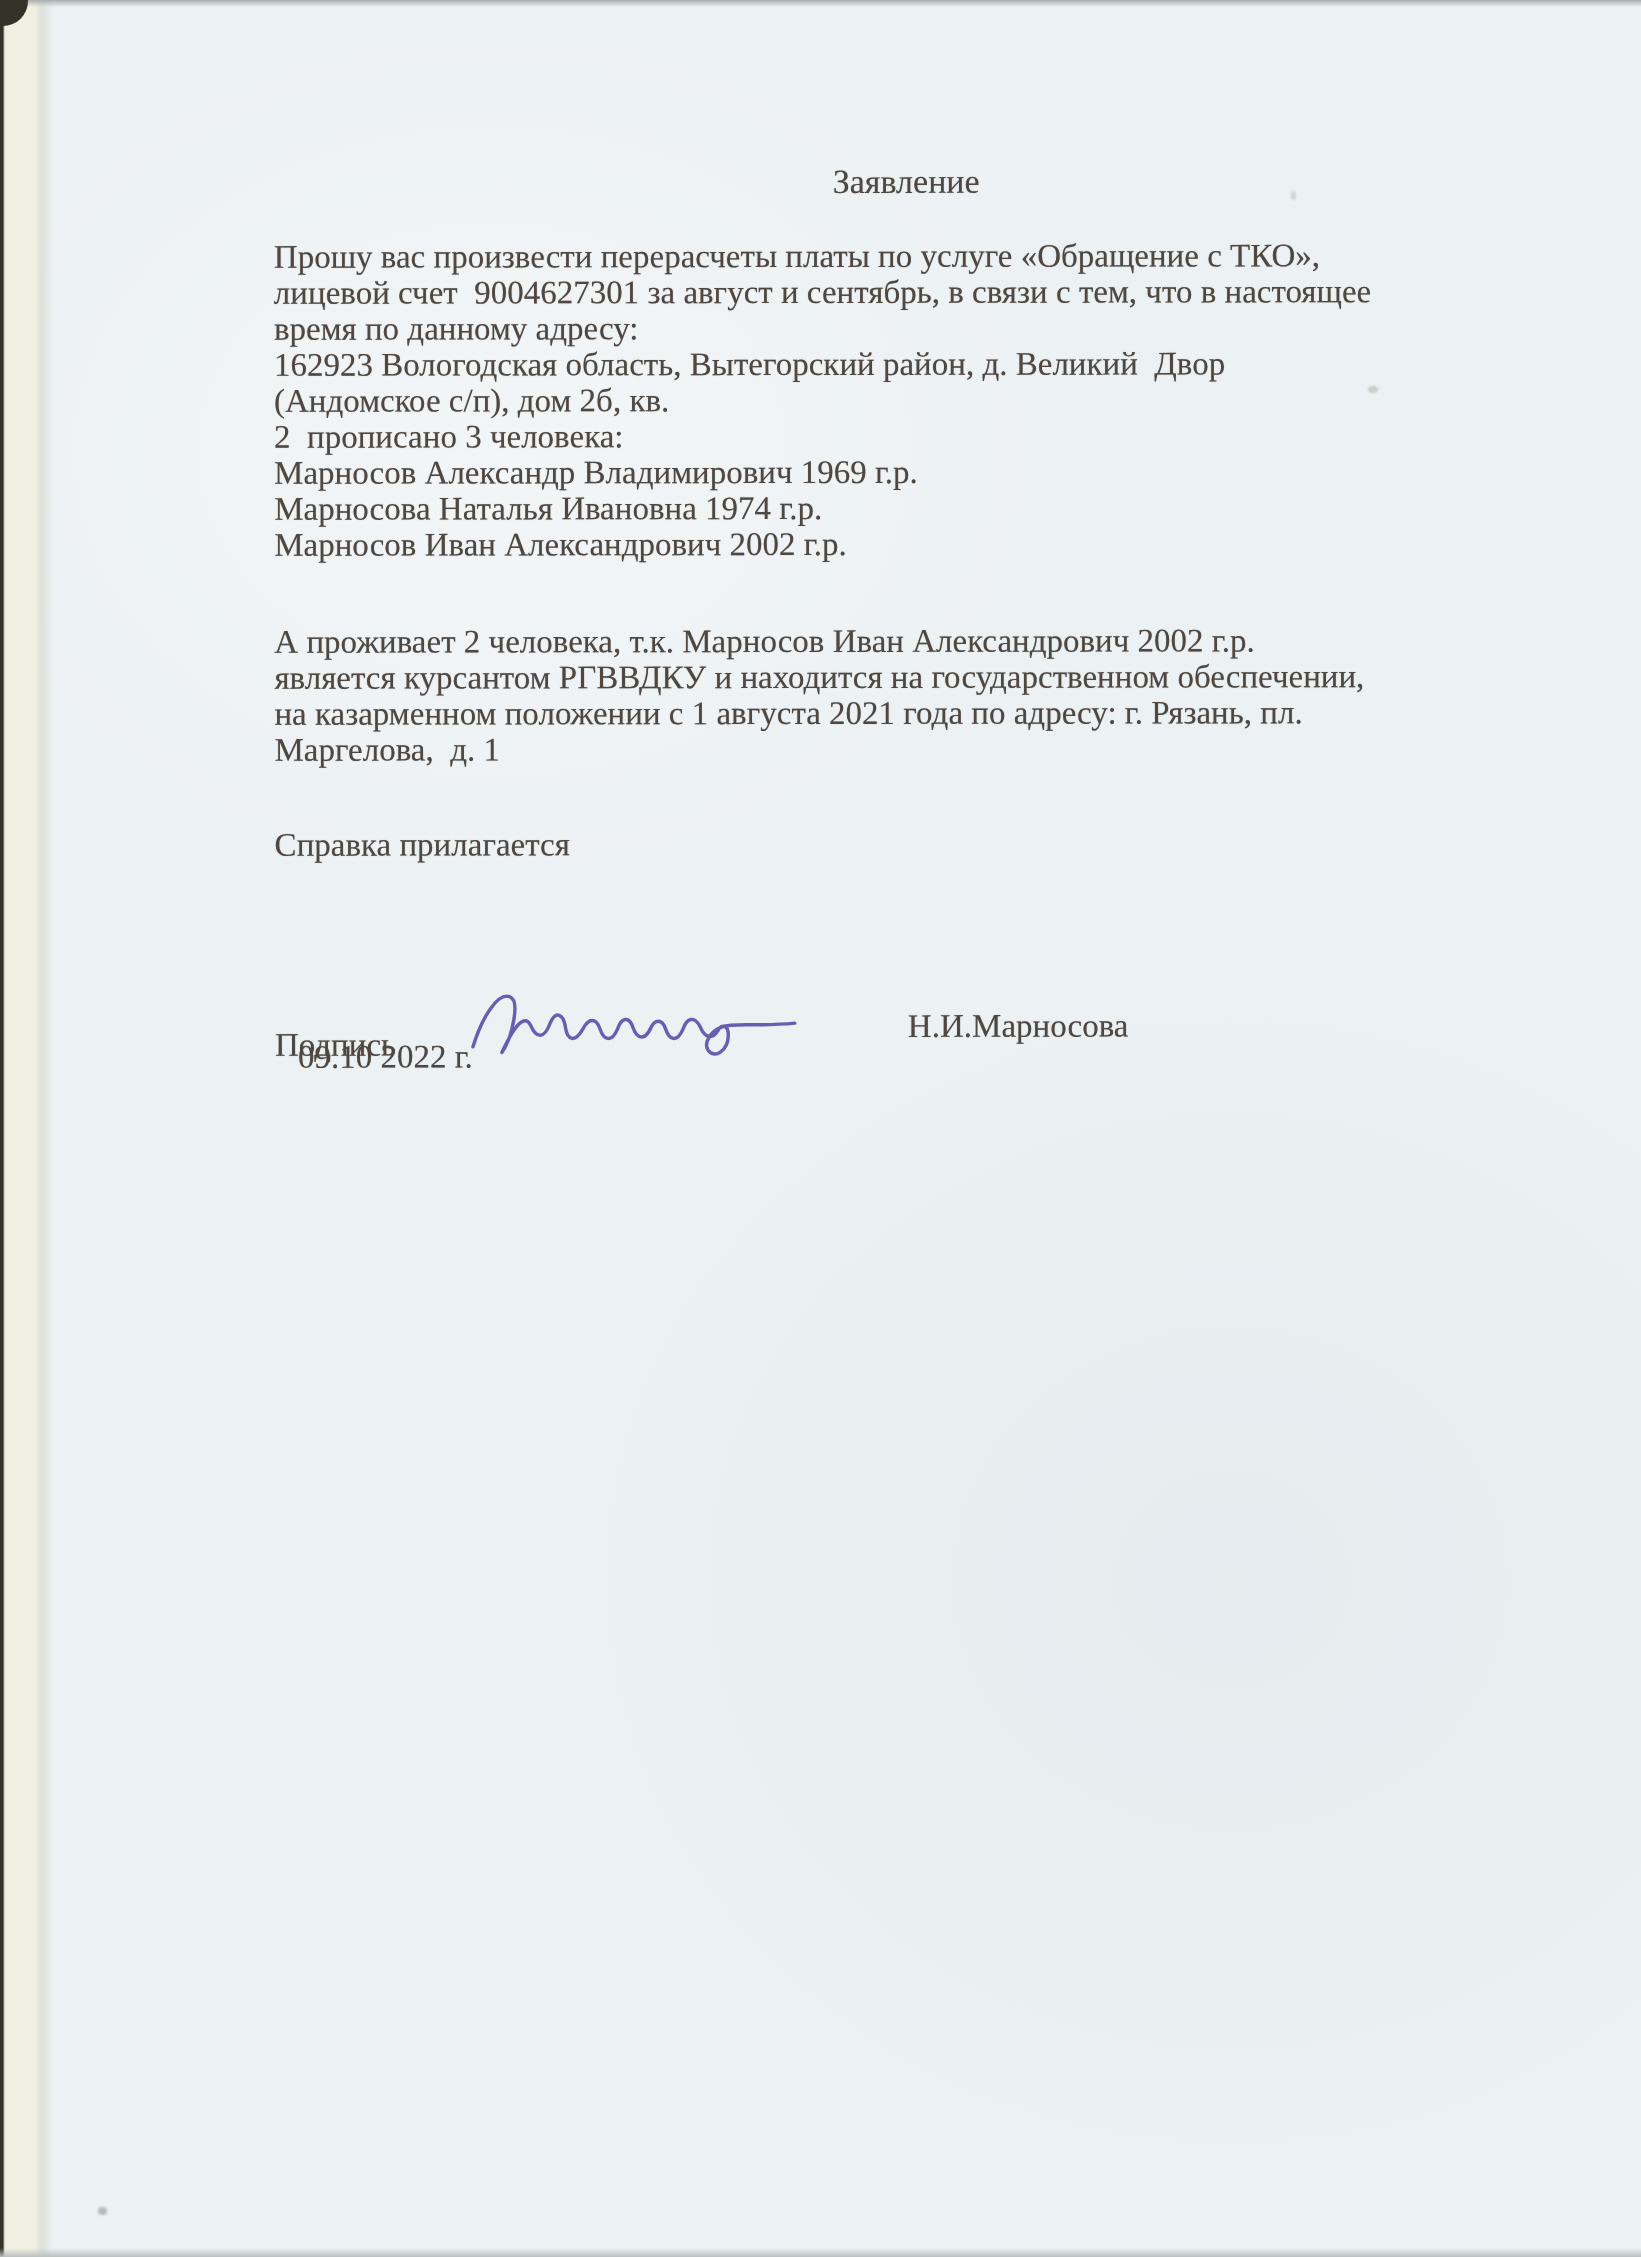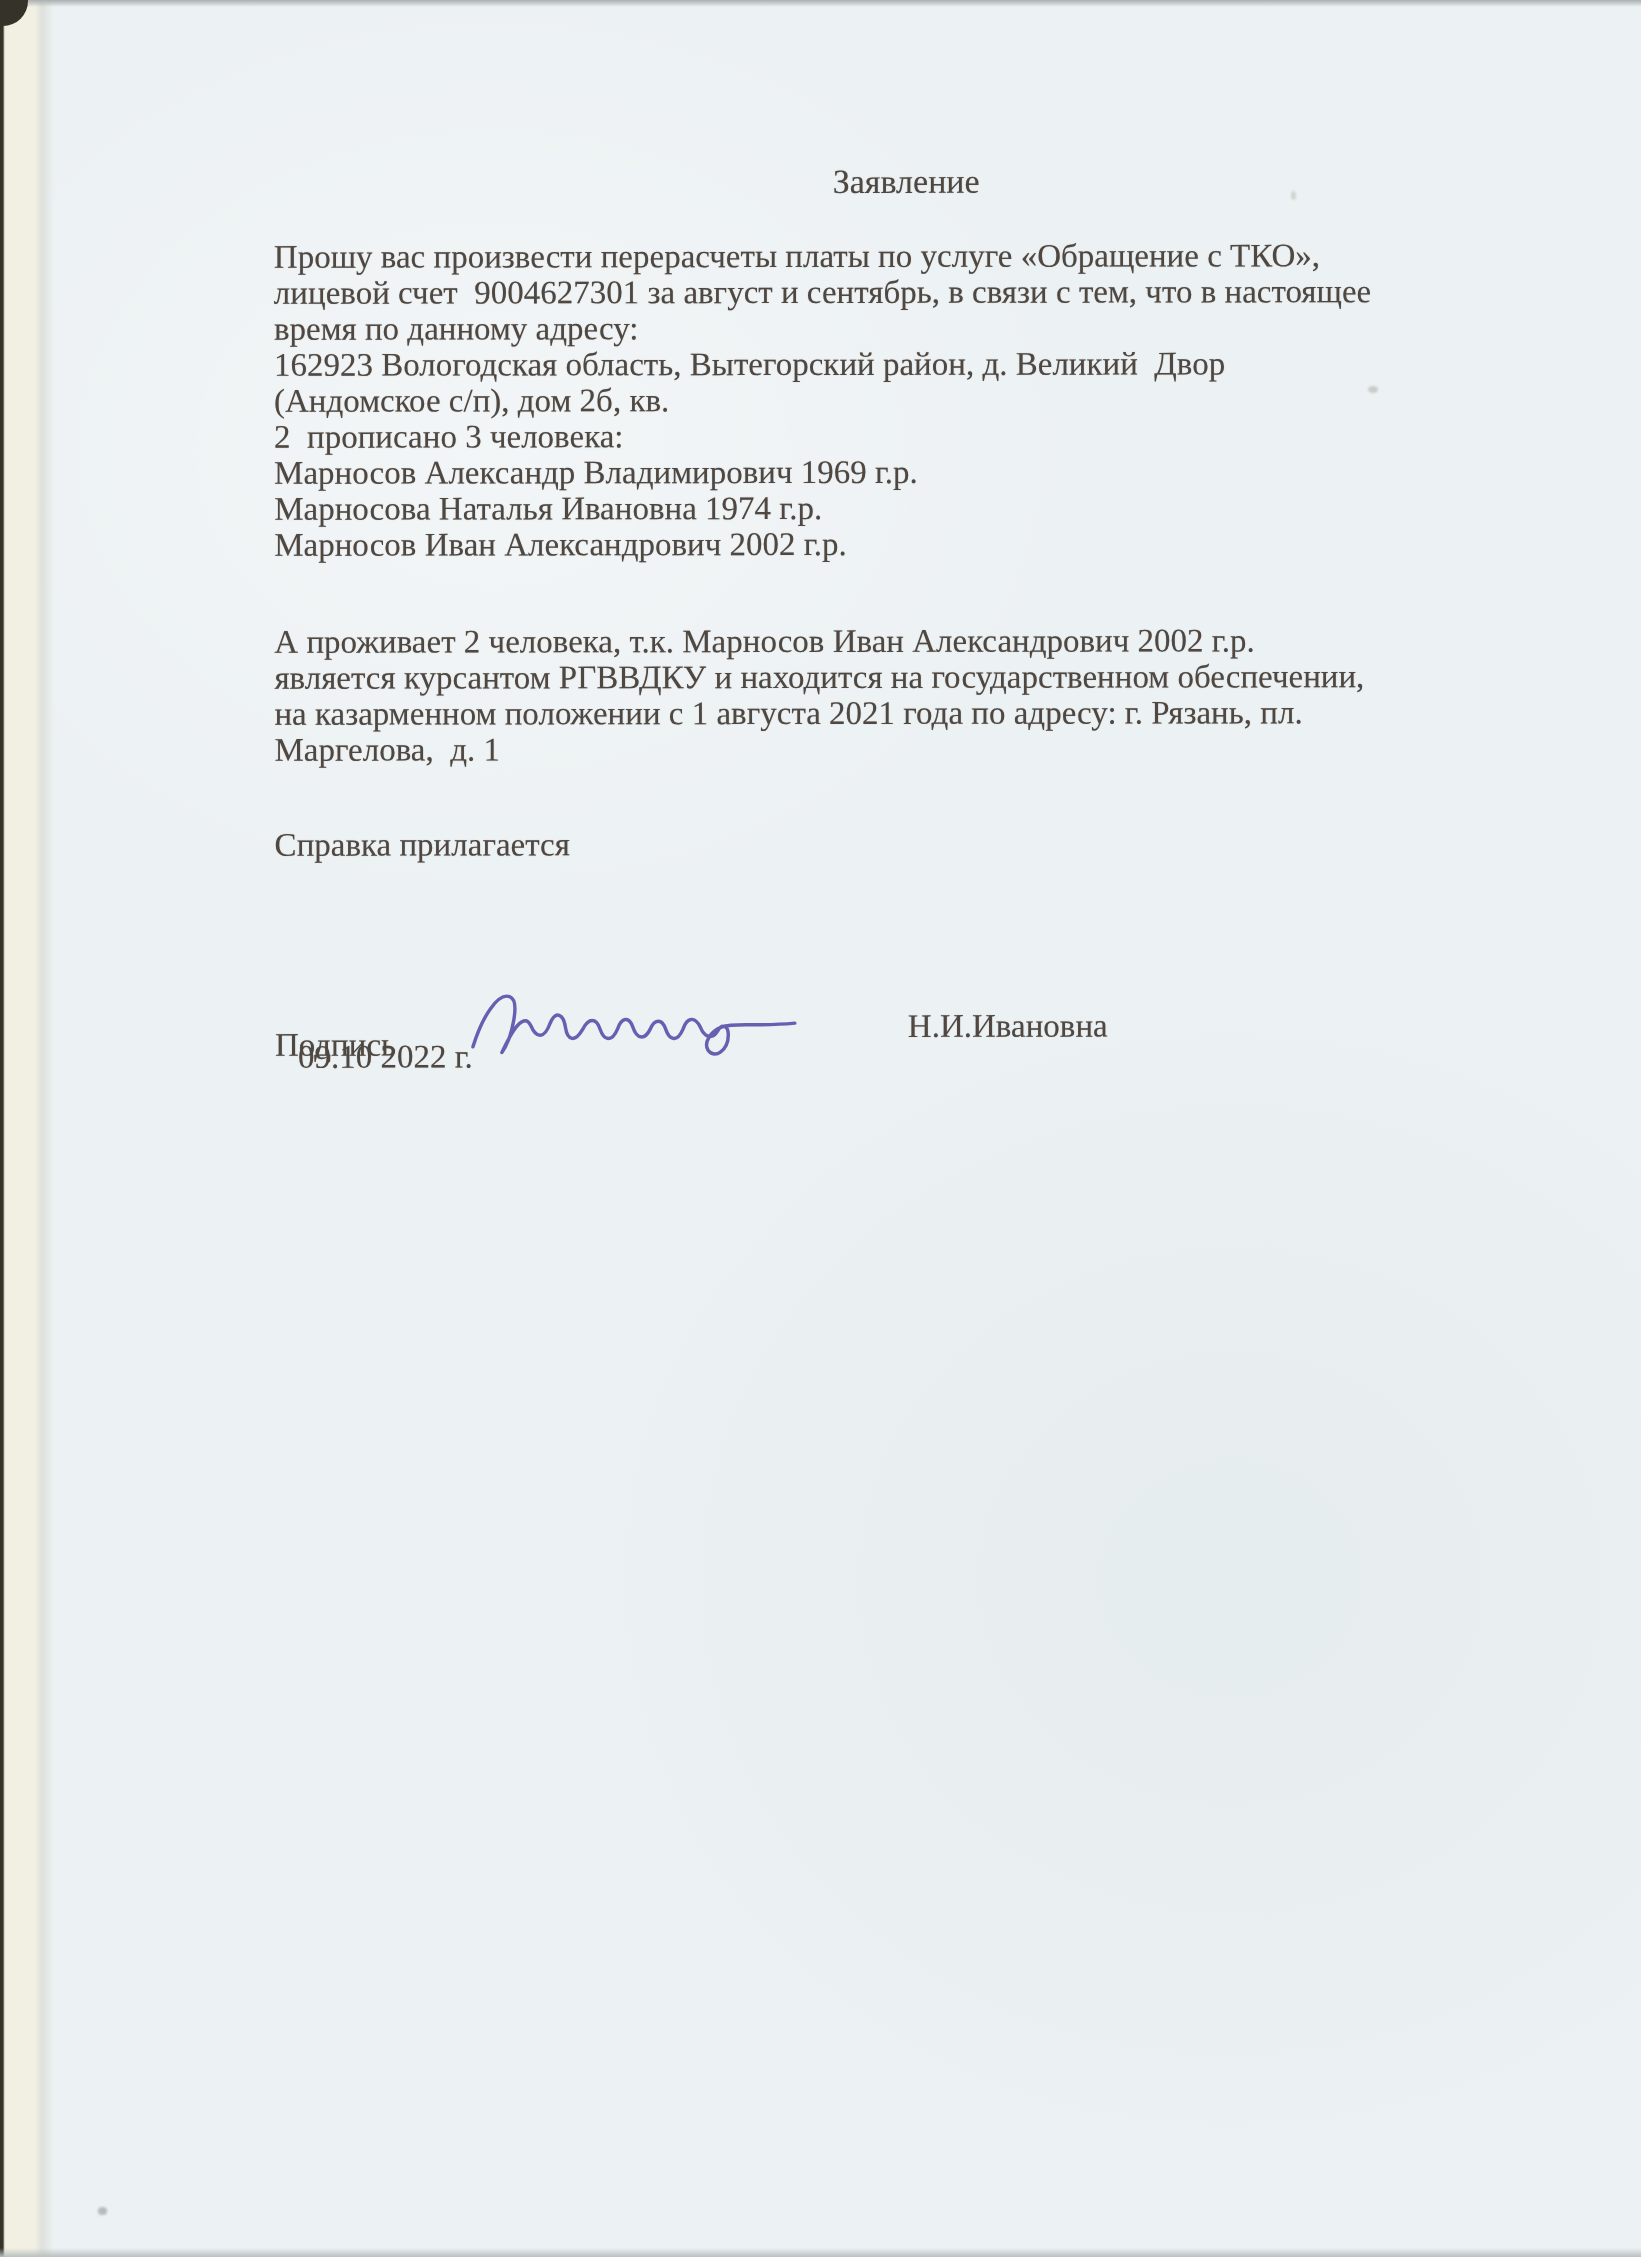--- a/index.html
+++ b/index.html
@@ -118,19 +118,19 @@
                C 196 48, 204 46, 208 58
                C 212 70, 220 72, 226 58
                C 230 46, 238 44, 244 56
                C 248 66, 256 70, 262 60
                C 266 52, 273 54, 273 64
                C 273 80, 259 90, 252 80
                C 247 72, 255 60, 266 56
                C 280 51, 300 56, 342 52" stroke="#5b54ad"></path>
     </svg>
 
-    <div class="sig-name">Н.И.Ивановна</div>
+    <div class="sig-name">Н.И.Марносова</div>
 
     <div class="date-line">09.10 2022 г.</div>
 
   </div>
 </div>
 
 
 </body></html>

